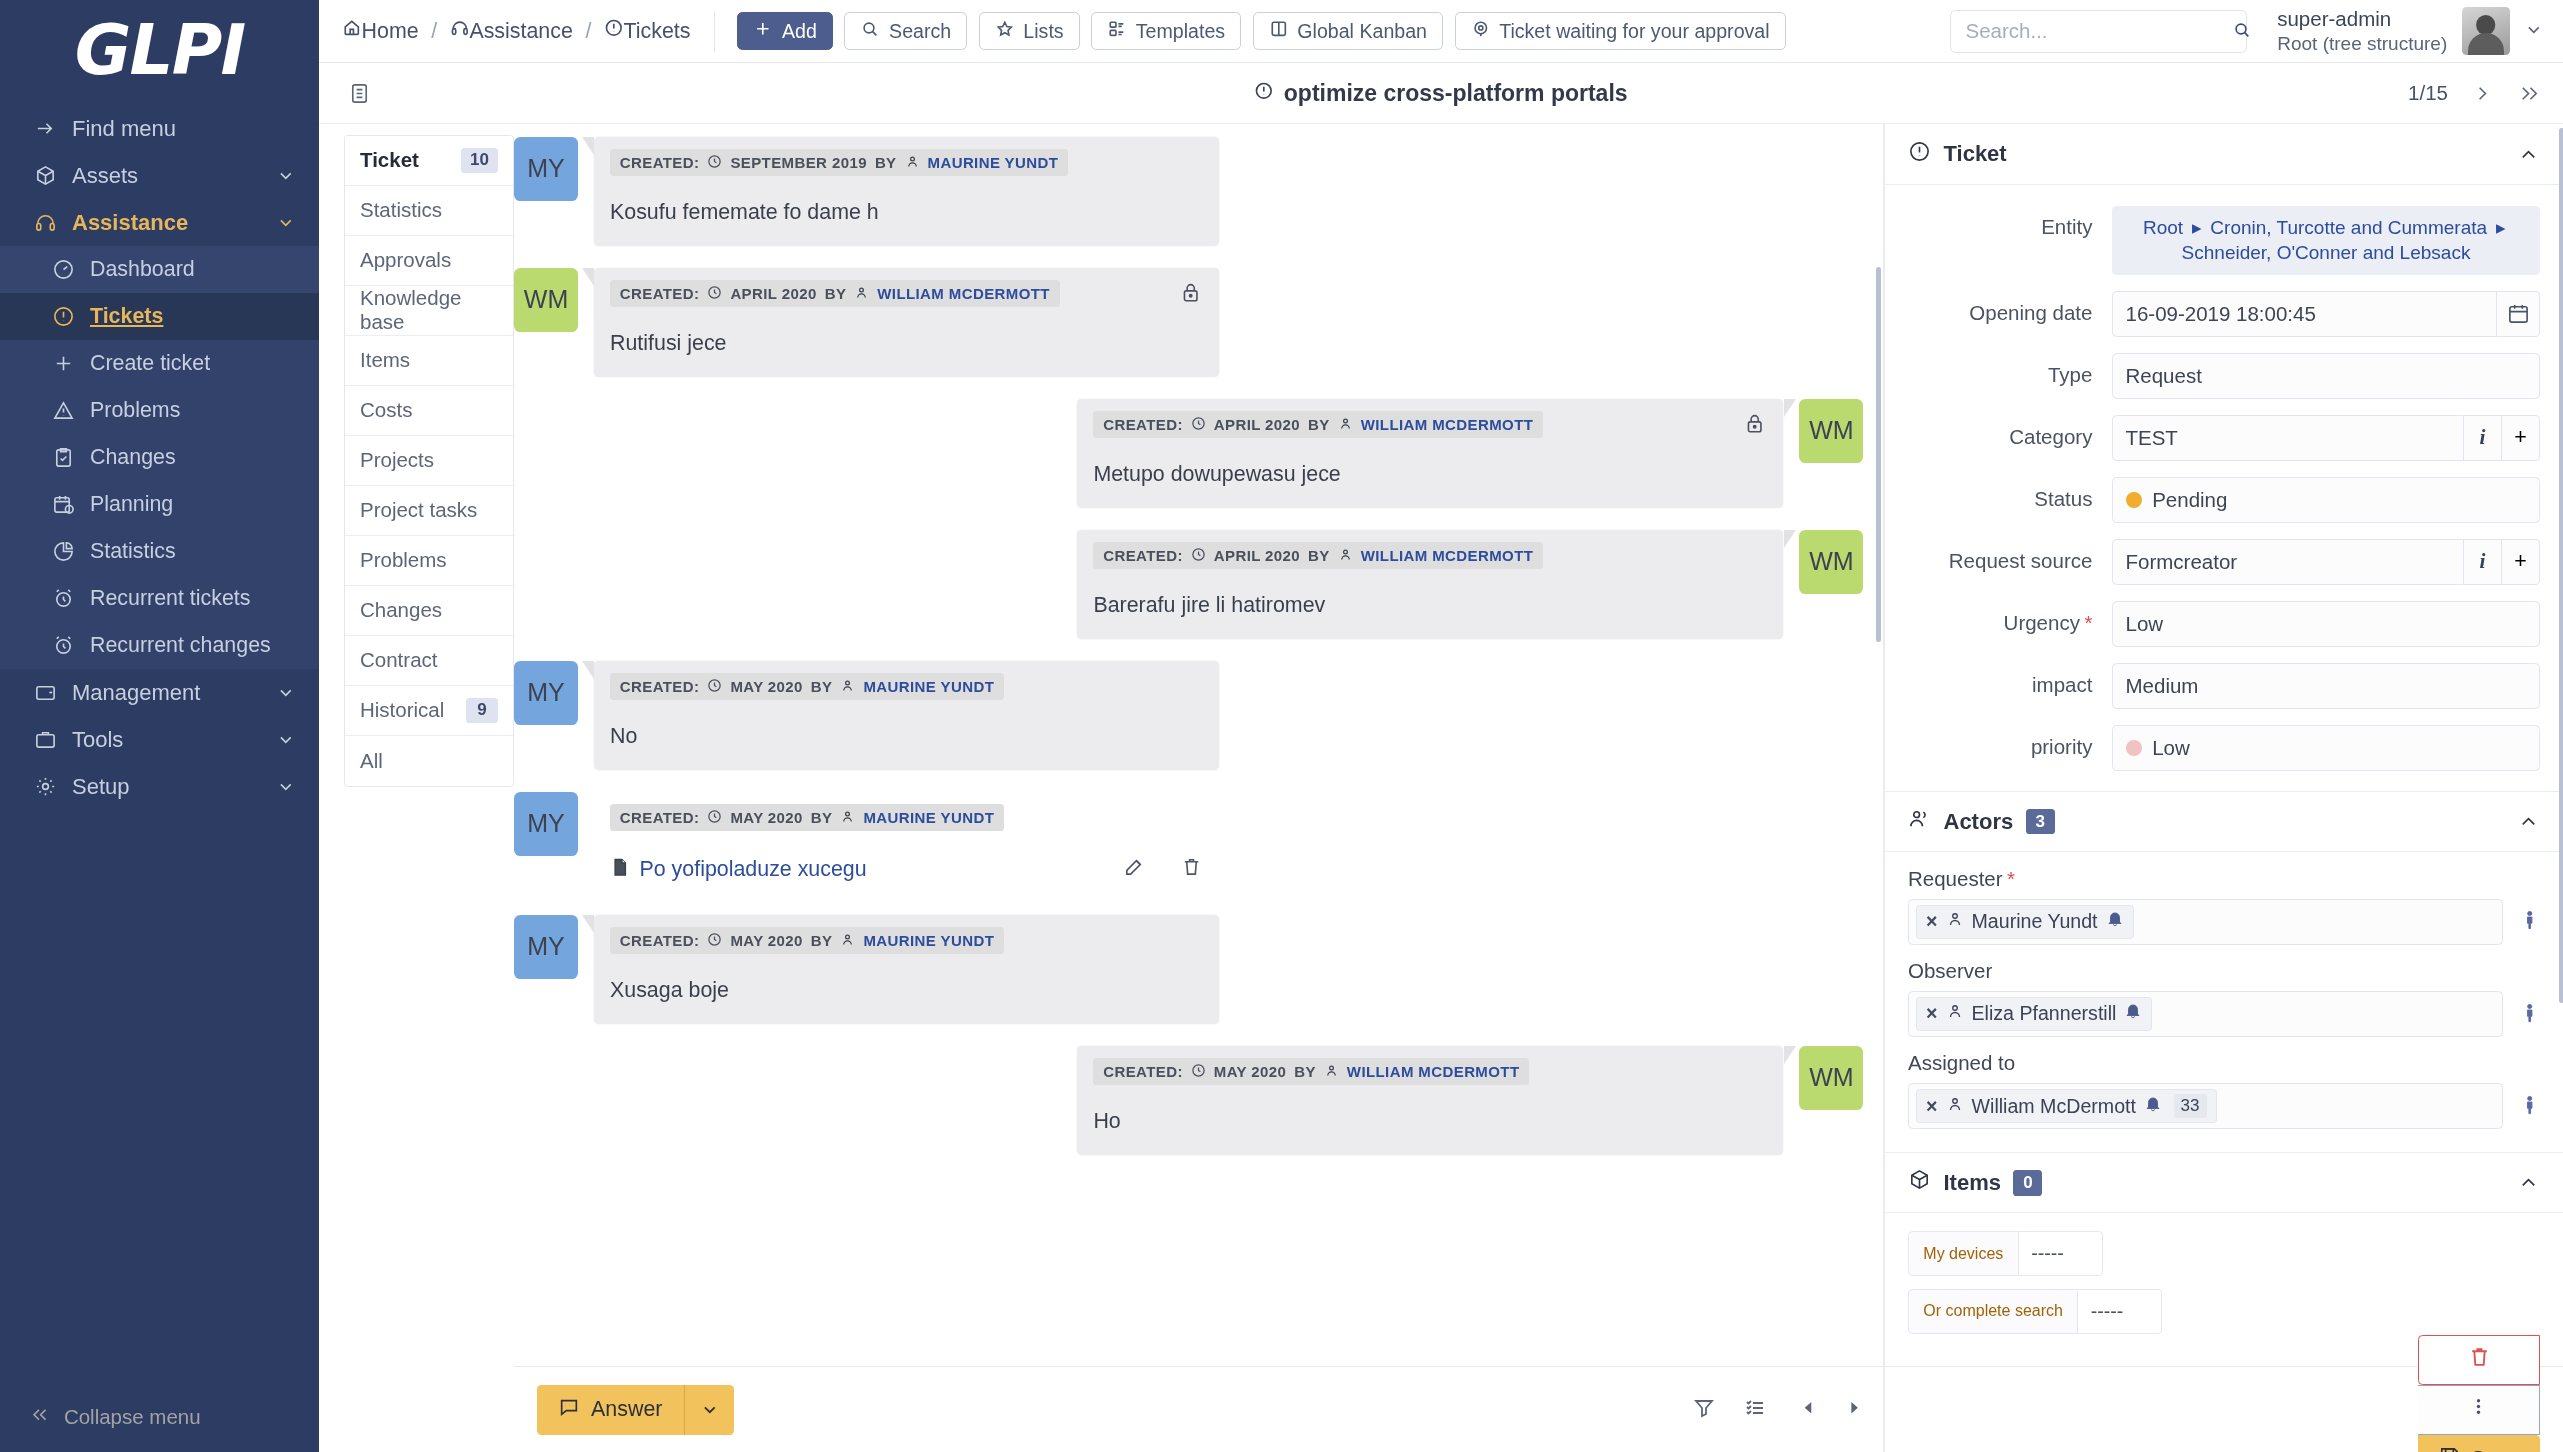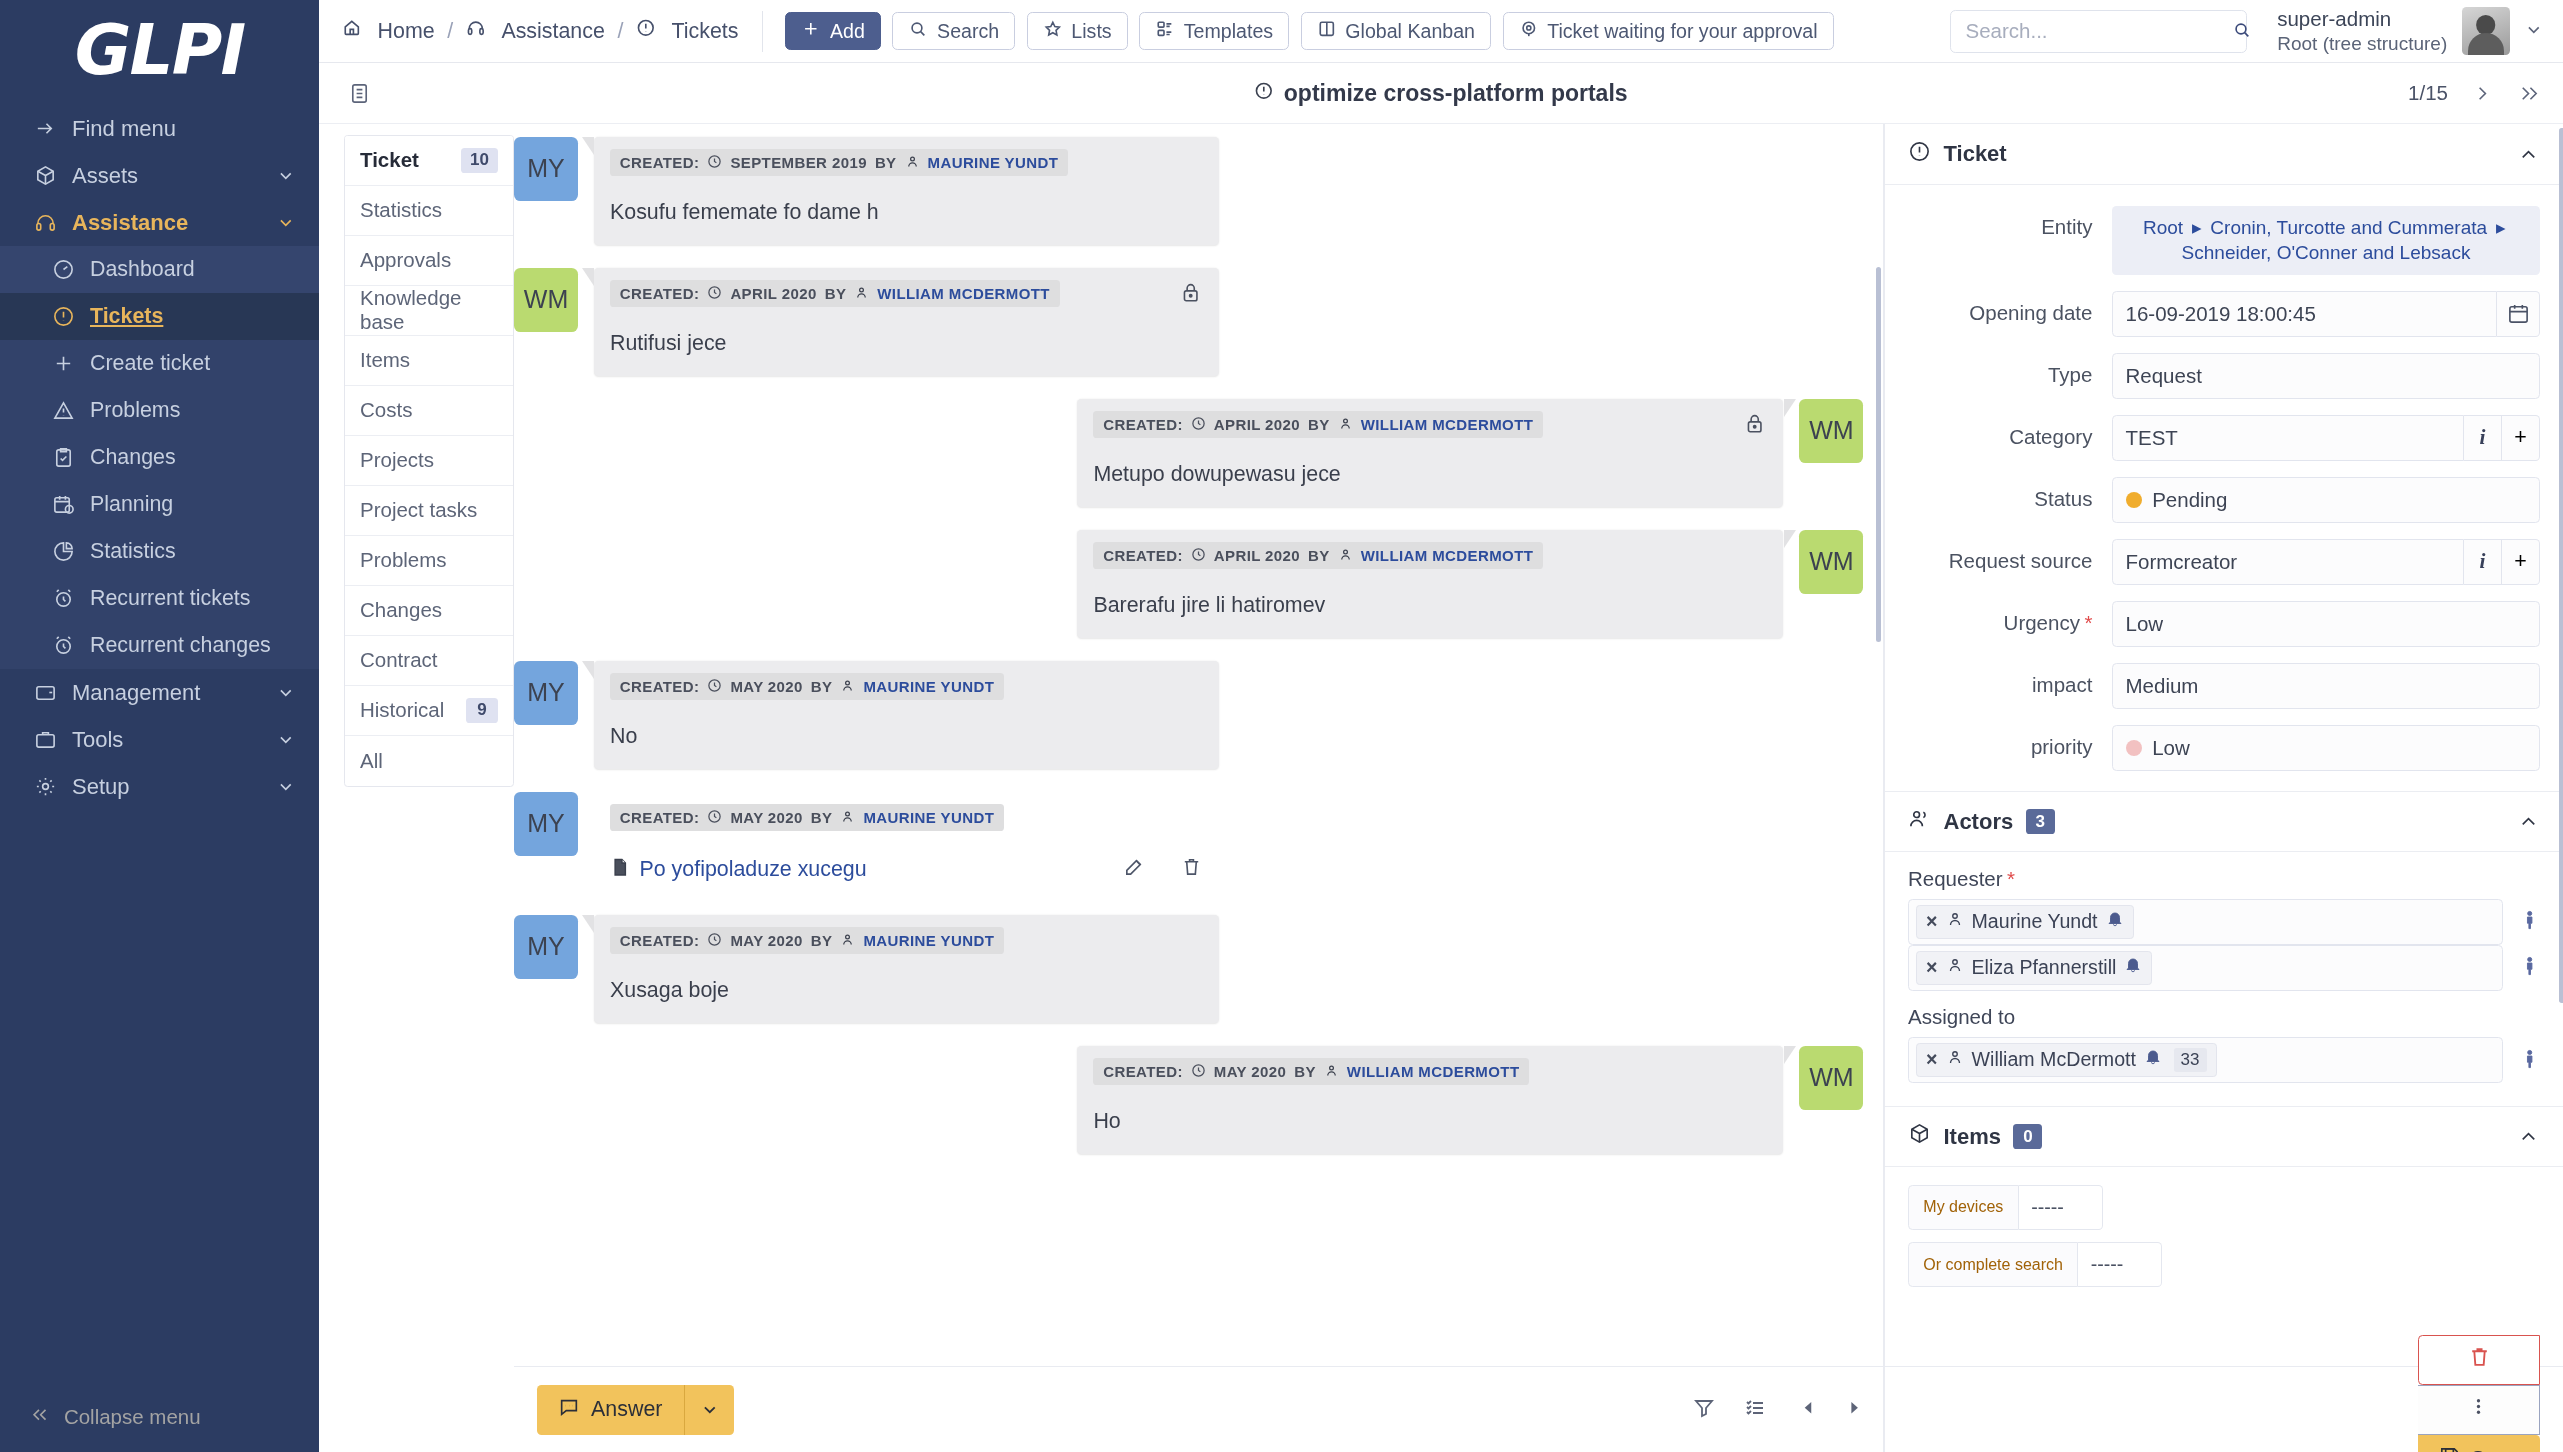--- a/index.html
+++ b/index.html
@@ -57,21 +57,21 @@
   
   .main { flex: 1; display: flex; flex-direction: column; background: #fff; min-width: 0;}
 
   .topbar {
     height: 63px; display: flex; align-items: center;
     border-bottom: 0.9px solid #e6e8ee;
     padding: 0 19.6px 0 23px; gap: 0;
     background: #fff;
   }
   .breadcrumb { display: flex; align-items: center; font-size: 21.4px; color: #46506b; gap: 9px; }
-  .breadcrumb .crumb { display: flex; align-items: center; gap: 16px; cursor: pointer; }
+  .breadcrumb .crumb { display: flex; align-items: center; gap: 0; cursor: pointer; }
   .breadcrumb .sep { color: #9aa2b8; margin: 0 3.6px; }
   .bc-divider { width: 0.9px; height: 41px; background: #e2e5ec; margin: 0 23px; }
   .toolbar { display: flex; align-items: center; gap: 11.6px; }
   .btn {
     height: 38px; border: 0.9px solid #c9cee0; border-radius: 5.4px;
     background: #fff; color: #4d5873; font-size: 19.6px;
     display: flex; align-items: center; gap: 9px; padding: 0 15px; cursor: pointer;
     white-space: nowrap;
   }
   .btn.primary { background: #4d5e8e; border-color: #4d5e8e; color: #fff; }
@@ -1156,20 +1156,21 @@
                 </span>
               </div>
               <span>
                 <svg viewBox="0 0 24 24" style="width:21.4px;height:21.4px;stroke:#5968a0;fill:#5968a0;stroke-width:1">
                     <circle cx="12" cy="5" r="2.3"></circle>
                     <path d="M9.5 9h5v7h-1.6v6h-1.8v-6H9.5z"></path>
                   </svg>
               </span>
             </div>
 
+            <div class="actor-label">Observer</div>
             <div class="actor-row">
               <div class="actor-field">
                 <span class="chip">
                   <span class="x">×</span>
                   <span class="person-icon">
                     <svg viewBox="0 0 24 24" style="width:18px;height:18px;stroke:#3b4255;fill:none;stroke-width:1.8">
                         <circle cx="12" cy="8" r="3"></circle>
                         <path d="M6 20c0-3.3 2.7-6 6-6s6 2.7 6 6"></path>
                       </svg>
                   </span>

